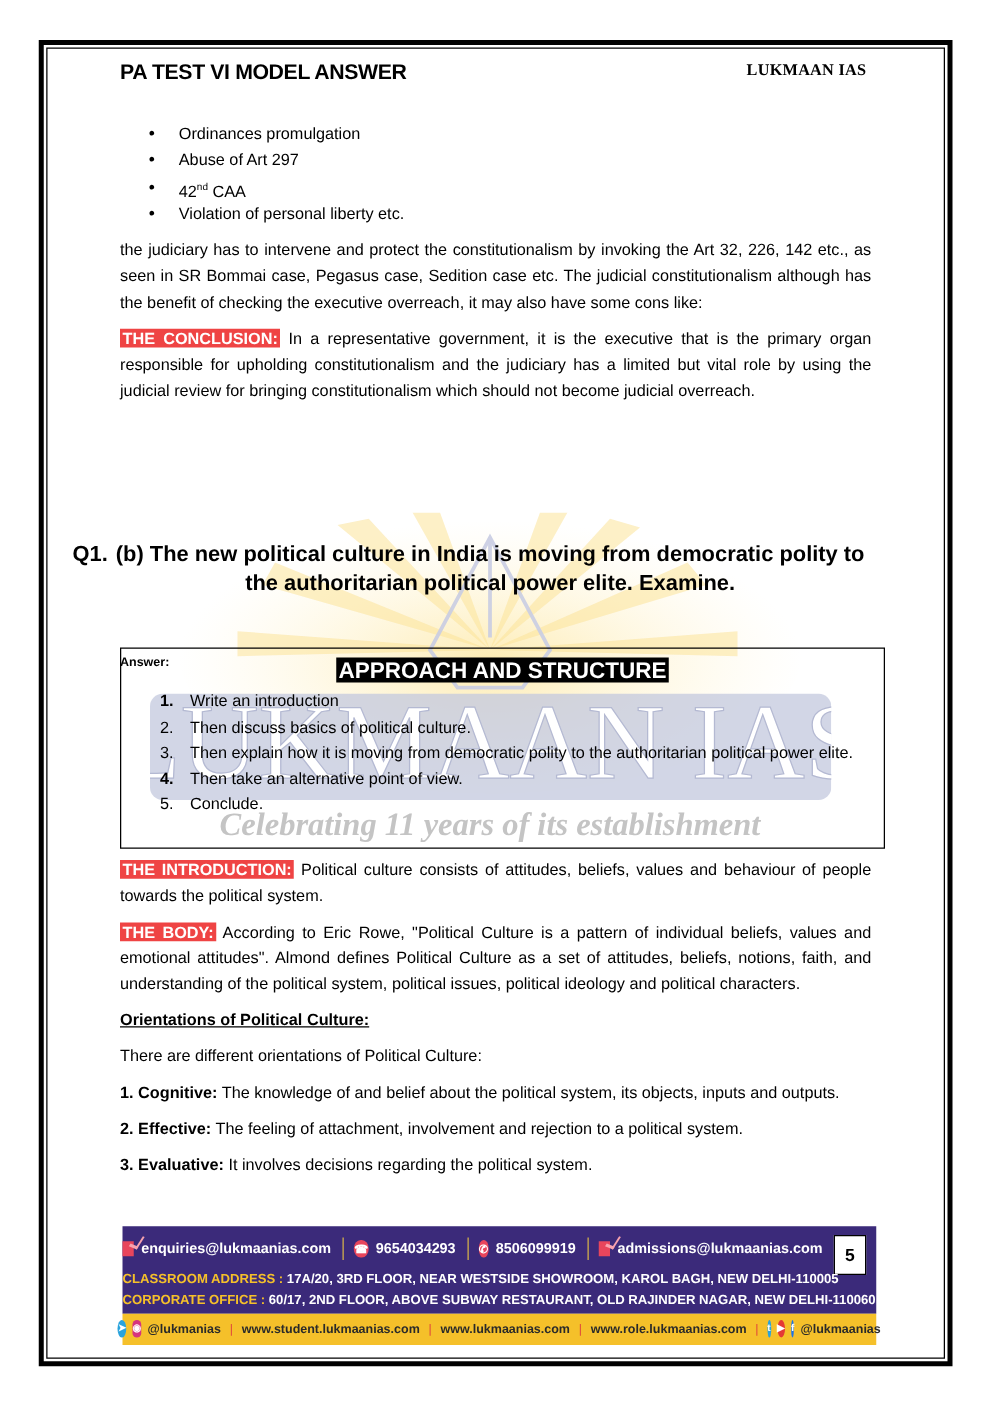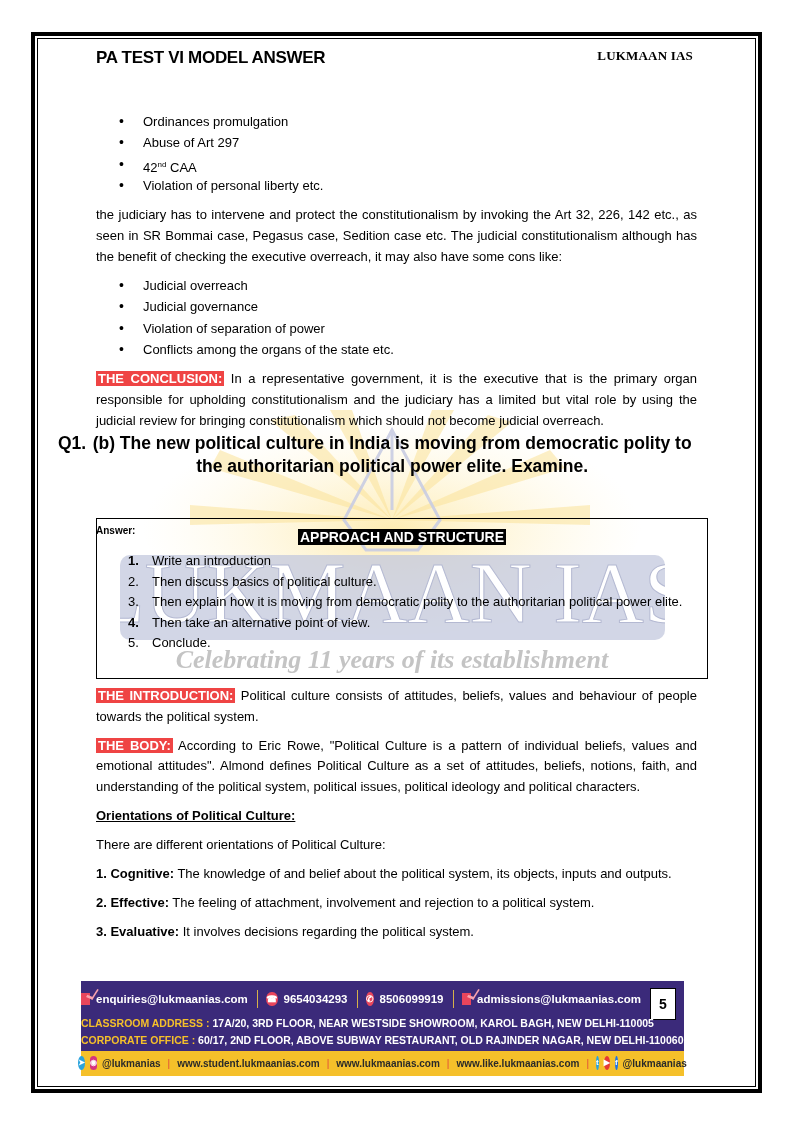--- a/index.html
+++ b/index.html
@@ -6,46 +6,46 @@
   body { width: 793px; height: 1123px; position: relative; overflow: hidden;
          font-family: "Liberation Sans", sans-serif; color: #000; }
   .frame-outer { position: absolute; left: 31px; top: 32px; width: 731px; height: 1061px;
                  border: 4px solid #000; box-sizing: border-box; }
   .frame-inner { position: absolute; left: 37px; top: 38px; width: 719px; height: 1049px;
                  border: 1px solid #000; box-sizing: border-box; }
   .header-left { position: absolute; left: 96px; top: 48px; font-size: 17px; font-weight: bold;
                  letter-spacing: -0.3px; }
   .header-right { position: absolute; right: 100px; top: 48px; font-size: 13px;
                   font-family: "Liberation Serif", serif; font-weight: bold; letter-spacing: 0.2px; }
-  .content { position: absolute; left: 96px; top: 111px; width: 601px; font-size: 13px; line-height: 21px;
+  .content { position: absolute; left: 96px; top: 96px; width: 601px; font-size: 13px; line-height: 21px;
              z-index: 2; }
   ul.bullets { margin: 0; padding: 0; list-style: none; }
   ul.bullets li { position: relative; padding-left: 47px; height: 21.3px; }
   ul.bullets li::before { content: "\2022"; position: absolute; left: 23px; top: 0; font-size: 14px; }
   p { margin: 0; text-align: justify; }
   .para { margin-top: 8px; margin-bottom: 8px; }
   .tag { background: #ef4444; color: #fff; font-weight: bold; padding: 0 2px; }
   .question { position: absolute; left: 58px; top: 432px; width: 640px; font-size: 17.5px; font-weight: bold;
               line-height: 23px; z-index: 2; text-align: center; }
   .question .q-num { display: inline-block; width: 38px; }
   .question .q-rest { padding-left: 0; }
   .answer-label { position: absolute; left: 96px; top: 525px; font-size: 10px; font-weight: bold; z-index: 2; }
   .approach-box { position: absolute; left: 96px; top: 518px; width: 612px; height: 161px;
                   border: 1px solid #000; box-sizing: border-box; z-index: 2; }
   .approach-title { text-align: center; margin-top: 9px; line-height: 17px; }
-  .approach-title span { background: #000; color: #fff; font-weight: bold; font-size: 14px; padding: 0 2px; }
+  .approach-title span { background: #000; color: #fff; font-weight: bold; font-size: 18px; padding: 0 2px; }
   ol.steps { margin: 5px 0 0 0; padding: 0; list-style: none; font-size: 13px; }
   ol.steps li { position: relative; padding-left: 55px; padding-right: 8px; line-height: 20.5px; text-align: justify; }
   ol.steps li .num { position: absolute; left: 31px; top: 0; }
   ol.steps li .num.bold { font-weight: bold; }
   .lower { position: absolute; left: 96px; top: 686px; width: 601px; font-size: 13px; line-height: 20.5px; z-index: 2; }
   .lower p { margin-bottom: 8.5px; }
   .underline-bold { font-weight: bold; text-decoration: underline; }
   .watermark { position: absolute; left: 120px; top: 410px; width: 545px; height: 270px; z-index: 1; pointer-events: none; }
-  .footer { position: absolute; left: 81px; top: 981px; width: 603px; height: 95px; z-index: 2; }
+  .footer { position: absolute; left: 98px; top: 981px; width: 603px; height: 95px; z-index: 2; }
   .footer-purple { position: absolute; left: 0; top: 0; width: 100%; height: 70px; background: #3b2a7a; }
   .footer-yellow { position: absolute; left: 0; top: 70px; width: 100%; height: 25px; background: #f5c02a; }
   .contact-row { position: absolute; left: 0; top: 9px; width: 560px; display: flex; justify-content: flex-end;
                  align-items: center; font-size: 11.5px; font-weight: bold; color: #fff; gap: 6px; }
   .sep { display: inline-block; width: 1px; height: 18px; background: #d6b14a; margin: 0 3px; }
   .mail-ic { display: inline-block; width: 18px; height: 12px; background: #e8455c; position: relative; vertical-align: middle; }
   .mail-ic::after { content: ""; position: absolute; left: 2px; top: 0; width: 10px; height: 7px;
                     border-left: 2px solid #f8a3af; border-bottom: 2px solid #f8a3af; transform: skewY(-30deg) rotate(-45deg); transform-origin: 0 0; left: 5px; top: 4px; width: 7px; height: 7px; }
   .round-ic { display: inline-block; width: 14px; height: 14px; border-radius: 50%; background: #e8455c; color: #fff;
               font-size: 9px; line-height: 14px; text-align: center; vertical-align: middle; }
@@ -104,26 +104,20 @@
 </svg>
 
 <div class="content">
   <ul class="bullets">
     <li>Ordinances promulgation</li>
     <li>Abuse of Art 297</li>
     <li><span>42</span><sup style="font-size:8px">nd</sup><span> CAA</span></li>
     <li>Violation of personal liberty etc.</li>
   </ul>
   <p class="para">the judiciary has to intervene and protect the constitutionalism by invoking the Art 32, 226, 142 etc., as seen in SR Bommai case, Pegasus case, Sedition case etc. The judicial constitutionalism although has the benefit of checking the executive overreach, it may also have some cons like:</p>
-  <ul class="bullets">
-    <li>Judicial overreach</li>
-    <li>Judicial governance</li>
-    <li>Violation of separation of power</li>
-    <li>Conflicts among the organs of the state etc.</li>
-  </ul>
   <p class="para"><span class="tag">THE CONCLUSION:</span><span> In a representative government, it is the executive that is the primary organ responsible for upholding constitutionalism and the judiciary has a limited but vital role by using the judicial review for bringing constitutionalism which should not become judicial overreach.</span></p>
 </div>
 
 <div class="question">
   <div style="display:flex">
     <span class="q-num">Q1.</span>
     <span class="q-rest">(b) The new political culture in India is moving from democratic polity to the authoritarian political power elite. Examine.</span>
   </div>
 </div>
 
@@ -175,20 +169,20 @@
 
   <div class="social-row">
     <span class="s-ic s-telegram">➤</span>
     <span class="s-ic s-insta">◉</span>
     <span>@lukmanias</span>
     <span class="bar">|</span>
     <span>www.student.lukmaanias.com</span>
     <span class="bar">|</span>
     <span>www.lukmaanias.com</span>
     <span class="bar">|</span>
-    <span>www.like.lukmaanias.com</span>
+    <span>www.role.lukmaanias.com</span>
     <span class="bar">|</span>
     <span class="s-ic s-twitter">t</span>
     <span class="s-ic s-youtube">▶</span>
     <span class="s-ic s-facebook">f</span>
     <span>@lukmaanias</span>
   </div>
 </div>
 
 </body></html>

